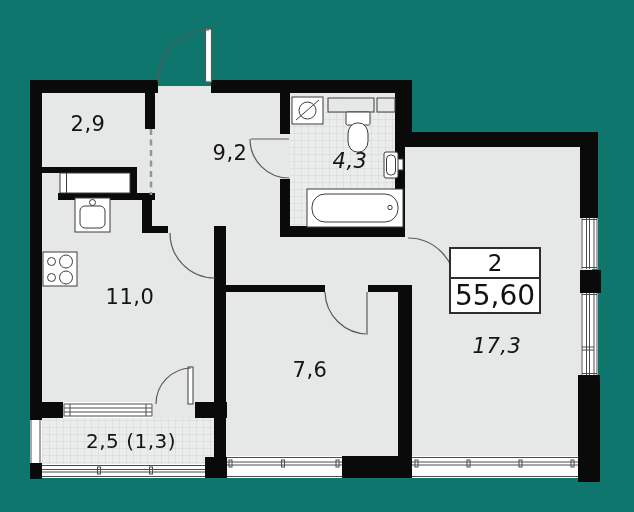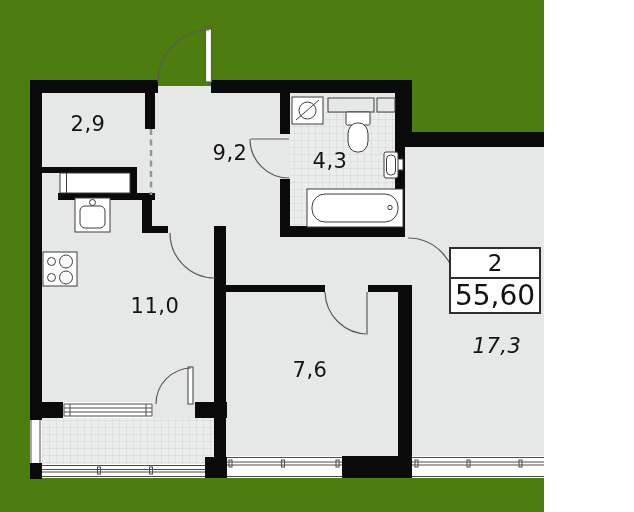--- a/index.html
+++ b/index.html
@@ -1,17 +1,17 @@
 <!DOCTYPE html>
 <html><head>
 <meta charset="utf-8">
 <style>
   html,body{margin:0;padding:0;background:#ffffff;}
   .stage{
-    position:relative;width:544px;height:512px;background:#4d7c0f;overflow:hidden;
+    position:relative;width:634px;height:512px;background:#0f766e;overflow:hidden;
     font-family:"DejaVu Sans","Liberation Sans",sans-serif;
   }
   .plan-svg{position:absolute;left:0;top:0;}
   .room-label{
     position:absolute;transform:translate(-50%,-50%);
     font-size:21px;color:#141414;white-space:nowrap;letter-spacing:0.5px;
   }
   .room-label.small{font-size:20px;}
   .info-box{
     position:absolute;left:449px;top:247px;width:92px;
@@ -217,22 +217,23 @@
       </g>
       <g>
         <rect x="60" y="173" width="70" height="20"></rect>
         <line x1="66.5" y1="173" x2="66.5" y2="193"></line>
       </g>
     </g>
   </svg>
 
   <div class="room-label" style="left:88px;top:124px;">2,9</div>
   <div class="room-label" style="left:230px;top:153px;">9,2</div>
-  <div class="room-label" style="left:330px;top:161px;">4,3</div>
-  <div class="room-label" style="left:130px;top:306px;margin-left:25px;">11,0</div>
+  <div class="room-label" style="left:350px;top:161px;font-style:italic;">4,3</div>
+  <div class="room-label" style="left:130px;top:297px;">11,0</div>
   <div class="room-label" style="left:310px;top:370px;">7,6</div>
   <div class="room-label" style="left:497px;top:346px;font-style:italic;">17,3</div>
+  <div class="room-label small" style="left:131px;top:441px;">2,5 (1,3)</div>
 
   <div class="info-box">
     <div class="info-cell rooms">2</div>
     <div class="info-cell area">55,60</div>
   </div>
 </div>
 
 </body></html>

